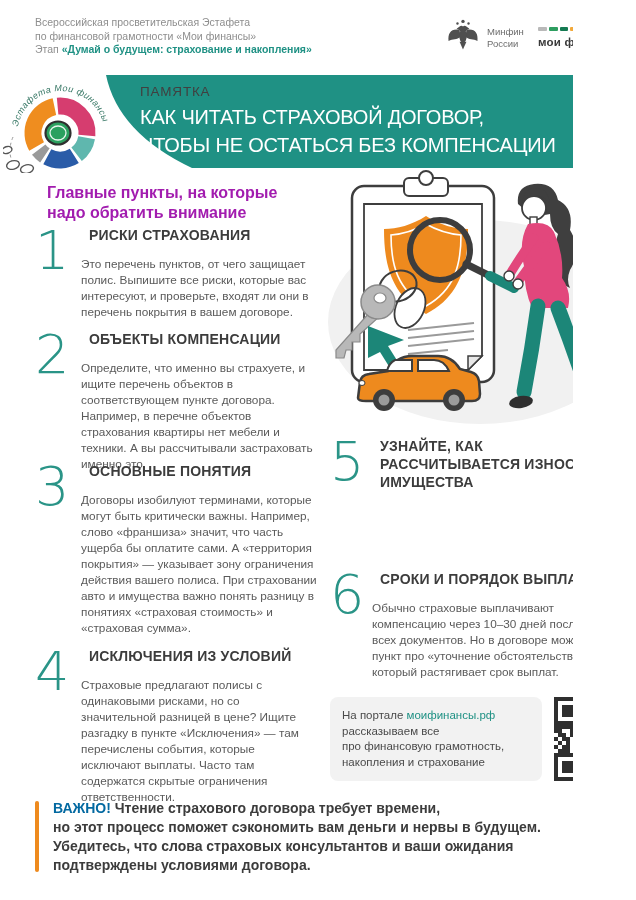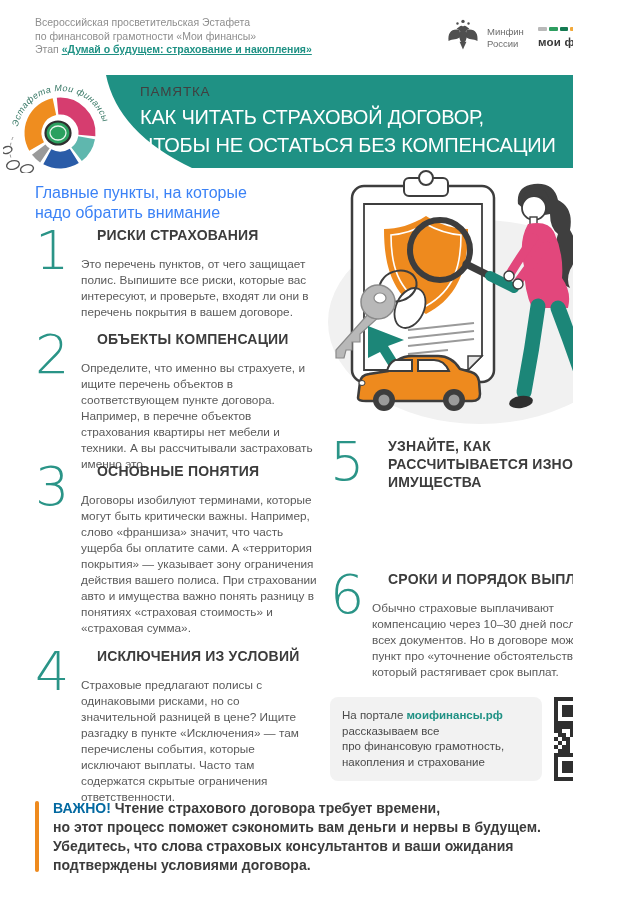--- a/index.html
+++ b/index.html
@@ -1,60 +1,60 @@
 <!DOCTYPE html>
 <html><head>
 <meta charset="utf-8">
 <style>
   html,body{margin:0;padding:0;background:#fff;}
   .page{position:relative;width:573px;height:900px;background:#fff;overflow:hidden;
         font-family:"Liberation Sans",sans-serif;color:#3c3c3c;}
 
   
   .header-text{position:absolute;left:35px;top:16px;font-size:10.5px;line-height:13.5px;color:#8e8e8e;}
-  .header-text .stage-val{color:#1f9184;font-weight:bold;text-decoration:underline;}
+  .header-text .stage-val{color:#1f9184;font-weight:bold;}
   .eagle{position:absolute;left:446px;top:17px;width:34px;height:36px;}
   .minfin-label{position:absolute;left:487px;top:26px;font-size:9.5px;line-height:11.5px;color:#6d6d6d;white-space:pre-line;}
   .mf-logo{position:absolute;left:538px;top:27px;width:84px;}
   .mf-stripes{display:flex;gap:2px;height:4px;margin-bottom:5px;}
   .mf-stripes span{flex:1;border-radius:1px;}
   .mf-text{font-size:11.5px;font-weight:bold;color:#3a3a3a;letter-spacing:.2px;}
 
   
   .banner{position:absolute;left:0;right:0;top:75px;height:93px;background:#1f9184;}
   .banner-swoosh{position:absolute;left:0;top:75px;width:200px;height:93px;}
   .estafeta-logo{position:absolute;left:3px;top:77px;width:115px;height:96px;}
   .banner-kicker{position:absolute;left:140px;top:84px;font-size:13.5px;letter-spacing:.8px;color:#404040;}
   .banner-title{position:absolute;left:140px;top:103px;color:#fff;font-size:20px;font-weight:normal;
                 line-height:28px;letter-spacing:-.2px;}
   .banner-title span{display:block;}
 
   
-  .intro{position:absolute;left:35px;top:183px;width:290px;font-size:16px;font-weight:normal;
-         color:#3b82f6;line-height:20px;white-space:pre-line;}
+  .intro{position:absolute;left:47px;top:183px;width:290px;font-size:16px;font-weight:bold;
+         color:#a21caf;line-height:20px;white-space:pre-line;}
 
   
   .item{position:absolute;display:flex;}
   .item-left{left:35px;width:282px;}
   .item-right{left:330px;width:294px;}
   .item-num{width:46px;flex:0 0 46px;font-family:"DejaVu Sans",sans-serif;font-weight:200;
             font-size:54px;line-height:54px;color:#2a9487;letter-spacing:-2px;}
   .item-right .item-num{flex-basis:42px;width:42px;}
   .item-title{font-size:14px;font-weight:bold;color:#3c3c3c;letter-spacing:.2px;
-              margin:2px 16px 5px;white-space:pre-line;line-height:18px;}
+              margin:2px 8px 5px;white-space:pre-line;line-height:18px;}
   .item-text{font-size:11.8px;color:#5a5a5a;line-height:16px;margin-top:12px;}
 
   
   .illustration{position:absolute;left:322px;top:170px;width:308px;height:264px;}
 
   
   .portal{position:absolute;left:330px;top:697px;display:flex;gap:12px;align-items:flex-start;}
   .portal-box{width:188px;background:#f2f2f2;border-radius:8px;padding:11px 12px;
               font-size:11.5px;line-height:15.5px;color:#4a4a4a;white-space:pre-line;}
-  .portal-link{color:#1f9184;font-weight:bold;}
+  .portal-link{color:#1f9184;font-weight:normal;}
   .qr{width:84px;height:84px;background:#fff;}
 
   
   .imp-bar{position:absolute;left:35px;top:801px;width:4px;height:71px;background:#ee8a1e;border-radius:2px;}
   .imp-text{position:absolute;left:53px;top:799px;width:565px;font-size:14px;font-weight:bold;
             color:#3c3c3c;line-height:19px;white-space:pre-line;}
   .imp-label{color:#0369a1;}
 </style>
 </head>
 <body>

